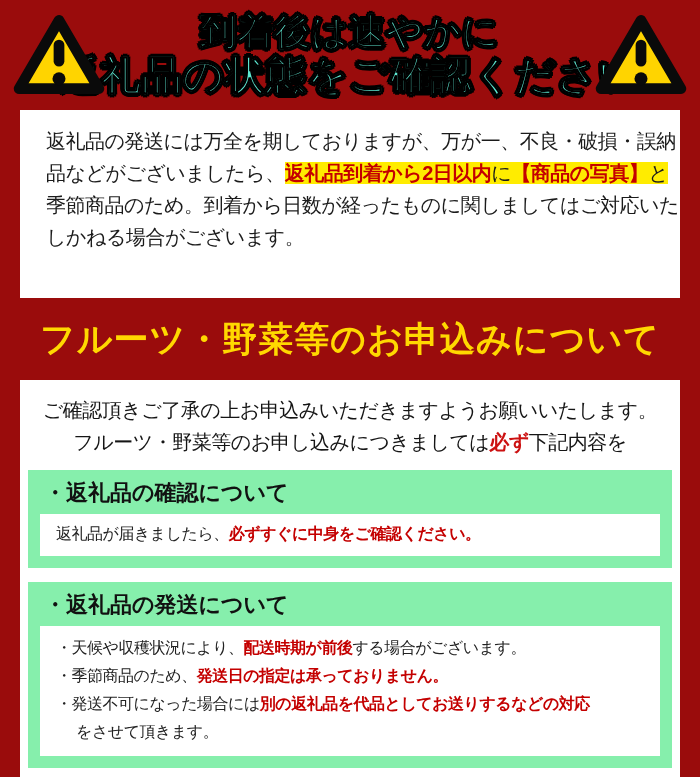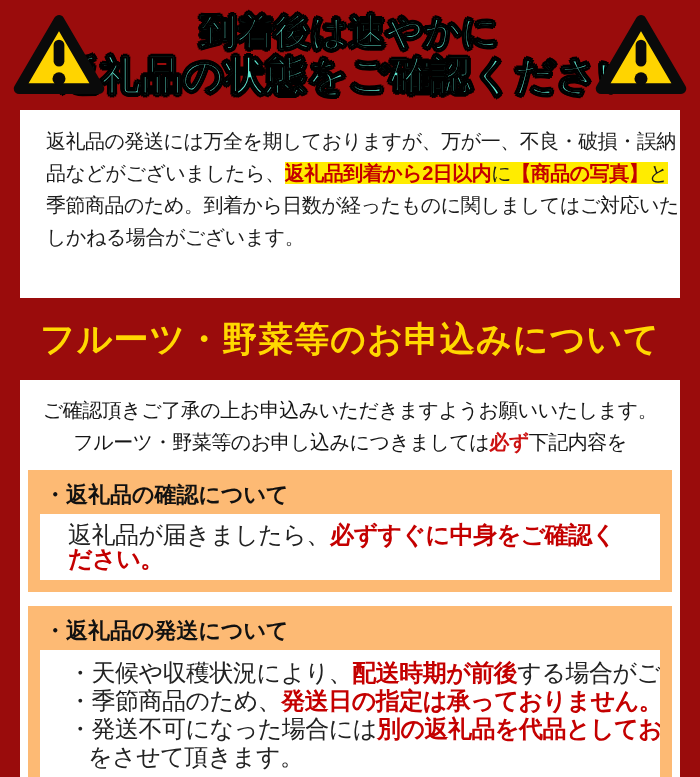--- a/index.html
+++ b/index.html
@@ -34,26 +34,26 @@
   .band-title{color:#ffd800;font-size:35px;font-weight:900;letter-spacing:1px;
     white-space:nowrap;}
   
   .content{margin:0 20px;background:#ffffff;box-sizing:border-box;
     padding:14px 8px 12px;overflow:hidden;}
   .intro{text-align:center;font-size:20px;line-height:32px;color:#151515;
     font-weight:500;letter-spacing:-0.5px;}
   .intro .must{color:#cc1111;font-weight:800;}
   .iline{white-space:nowrap;}
   
-  .card{background:#fdba74;margin-top:12px;padding:10px 12px 12px;}
+  .card{background:#86efac;margin-top:12px;padding:10px 12px 12px;font-family:Liberation Mono, monospace;}
   .card + .card{margin-top:14px;}
   .card-title{font-size:22px;line-height:26px;font-weight:800;color:#111;
     padding:2px 4px 6px;white-space:nowrap;}
-  .card-body{background:#ffffff;padding:9px 28px;overflow:hidden;
-    font-size:24px;letter-spacing:-0.5px;color:#222;}
+  .card-body{background:#ffffff;padding:9px 16px;overflow:hidden;
+    font-size:16px;letter-spacing:-0.5px;color:#222;}
   .card-body.single{line-height:24px;}
   .bullets{line-height:28px;}
   .bline{white-space:nowrap;}
   .bline.cont{padding-left:20px;}
   .red-bold{color:#c40000;font-weight:800;}
 </style>
 </head>
 <body>
 
 <div class="banner">

